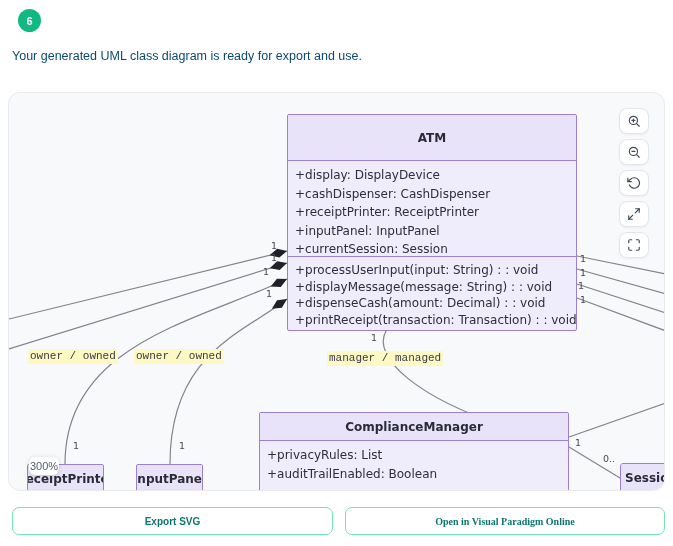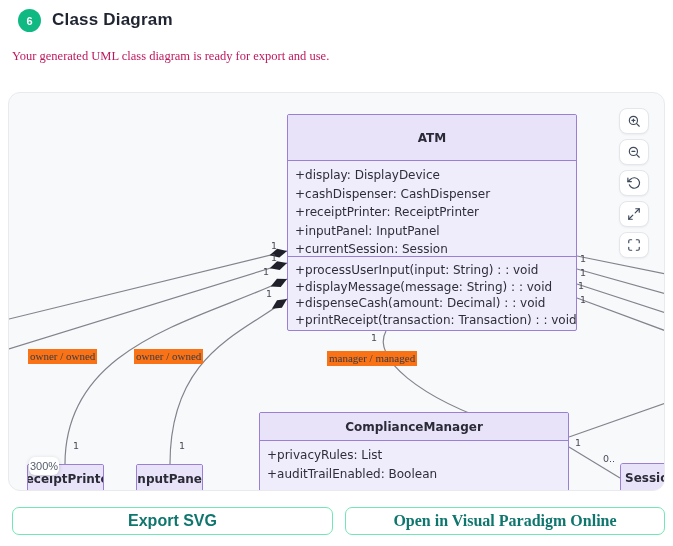--- a/index.html
+++ b/index.html
@@ -12,21 +12,21 @@
   .badge {
     position:absolute; left:18px; top:9px; width:23px; height:23px;
     border-radius:50%; background:#10b981; color:#fff; font-size:11px;
     font-weight:bold; display:flex; align-items:center; justify-content:center;
   }
   .title {
     position:absolute; left:52px; top:10px; font-size:17px; font-weight:bold;
     color:#1f2430; letter-spacing:.2px;
   }
   .subtitle {
-    position:absolute; left:12px; top:49px; font-size:12.5px; color:#be185d;font-family:Liberation Serif, serif;
+    position:absolute; left:12px; top:49px; font-size:12.5px; color:#0c4a6e;
   }
   
   .canvas {
     position:absolute; left:8px; top:92px; width:657px; height:399px;
     background:#f8f9fb; border:1px solid #e8eaee; border-radius:12px;
     overflow:hidden;
   }
   .edges { position:absolute; left:0; top:0; }
   
   .cls {
@@ -37,22 +37,22 @@
   .cls-h {
     background:#e8e3f8; border-bottom:1.5px solid #9b7fd4; font-weight:bold;
     font-size:12px; text-align:center; display:flex; align-items:center;
     justify-content:center; color:#2b2b38;
   }
   .cls-s { padding:5px 7px; }
   .cls-s + .cls-s { border-top:1.5px solid #9b7fd4; }
   .row { font-size:12px; line-height:18.5px; white-space:nowrap; }
   
   .elabel {
-    position:absolute; font-family:Liberation Serif, serif; font-size:11px;
-    color:#3a3a46; background:#f97316; padding:0 2px; line-height:15px;
+    position:absolute; font-family:Liberation Mono, monospace; font-size:11px;
+    color:#3a3a46; background:#fef9c3; padding:0 2px; line-height:15px;
     white-space:nowrap;
   }
   .mult {
     position:absolute; font-family:"DejaVu Sans", sans-serif; font-size:9.5px;
     color:#4a4a55; line-height:11px;
   }
   
   .tbar { position:absolute; right:15px; top:15px; display:flex; flex-direction:column; gap:5px; }
   .tbtn {
     width:30px; height:26px; background:#fff; border:1px solid #e3e6eb;
@@ -63,32 +63,31 @@
     stroke-width:2; stroke-linecap:round; stroke-linejoin:round; }
   
   .ztip {
     position:absolute; left:20px; top:364px; background:#fff; border-radius:6px;
     padding:3px 1px; font-size:11px; color:#555e6a;
     box-shadow:0 1px 4px rgba(16,24,40,.18); z-index:5;
   }
   
   .fbtn {
     position:absolute; top:507px; height:28px; background:#fff;
-    border:1px solid #72e6b6; border-radius:7px; font-size:16px; font-weight:600;
+    border:1px solid #72e6b6; border-radius:7px; font-size:10px; font-weight:600;
     color:#0f766e; display:flex; align-items:center; justify-content:center;
     font-family:"Liberation Sans", sans-serif; cursor:pointer;
   }
 </style>
 </head>
 <body>
 
 <div id="app">
 
   <div class="badge">6</div>
-  <div class="title">Class Diagram</div>
   <div class="subtitle">Your generated UML class diagram is ready for export and use.</div>
 
   <div class="canvas">
 
     <svg class="edges" width="657" height="399" viewBox="0 0 657 399">
       <g stroke="#83838d" stroke-width="1.2" fill="none">
         <path d="M278,158 L0,226"></path>
         <path d="M278,170 L0,256"></path>
         <path d="M278,186 C190,228 56,250 56,371"></path>
         <path d="M278,206 C235,240 161,260 161,371"></path>

